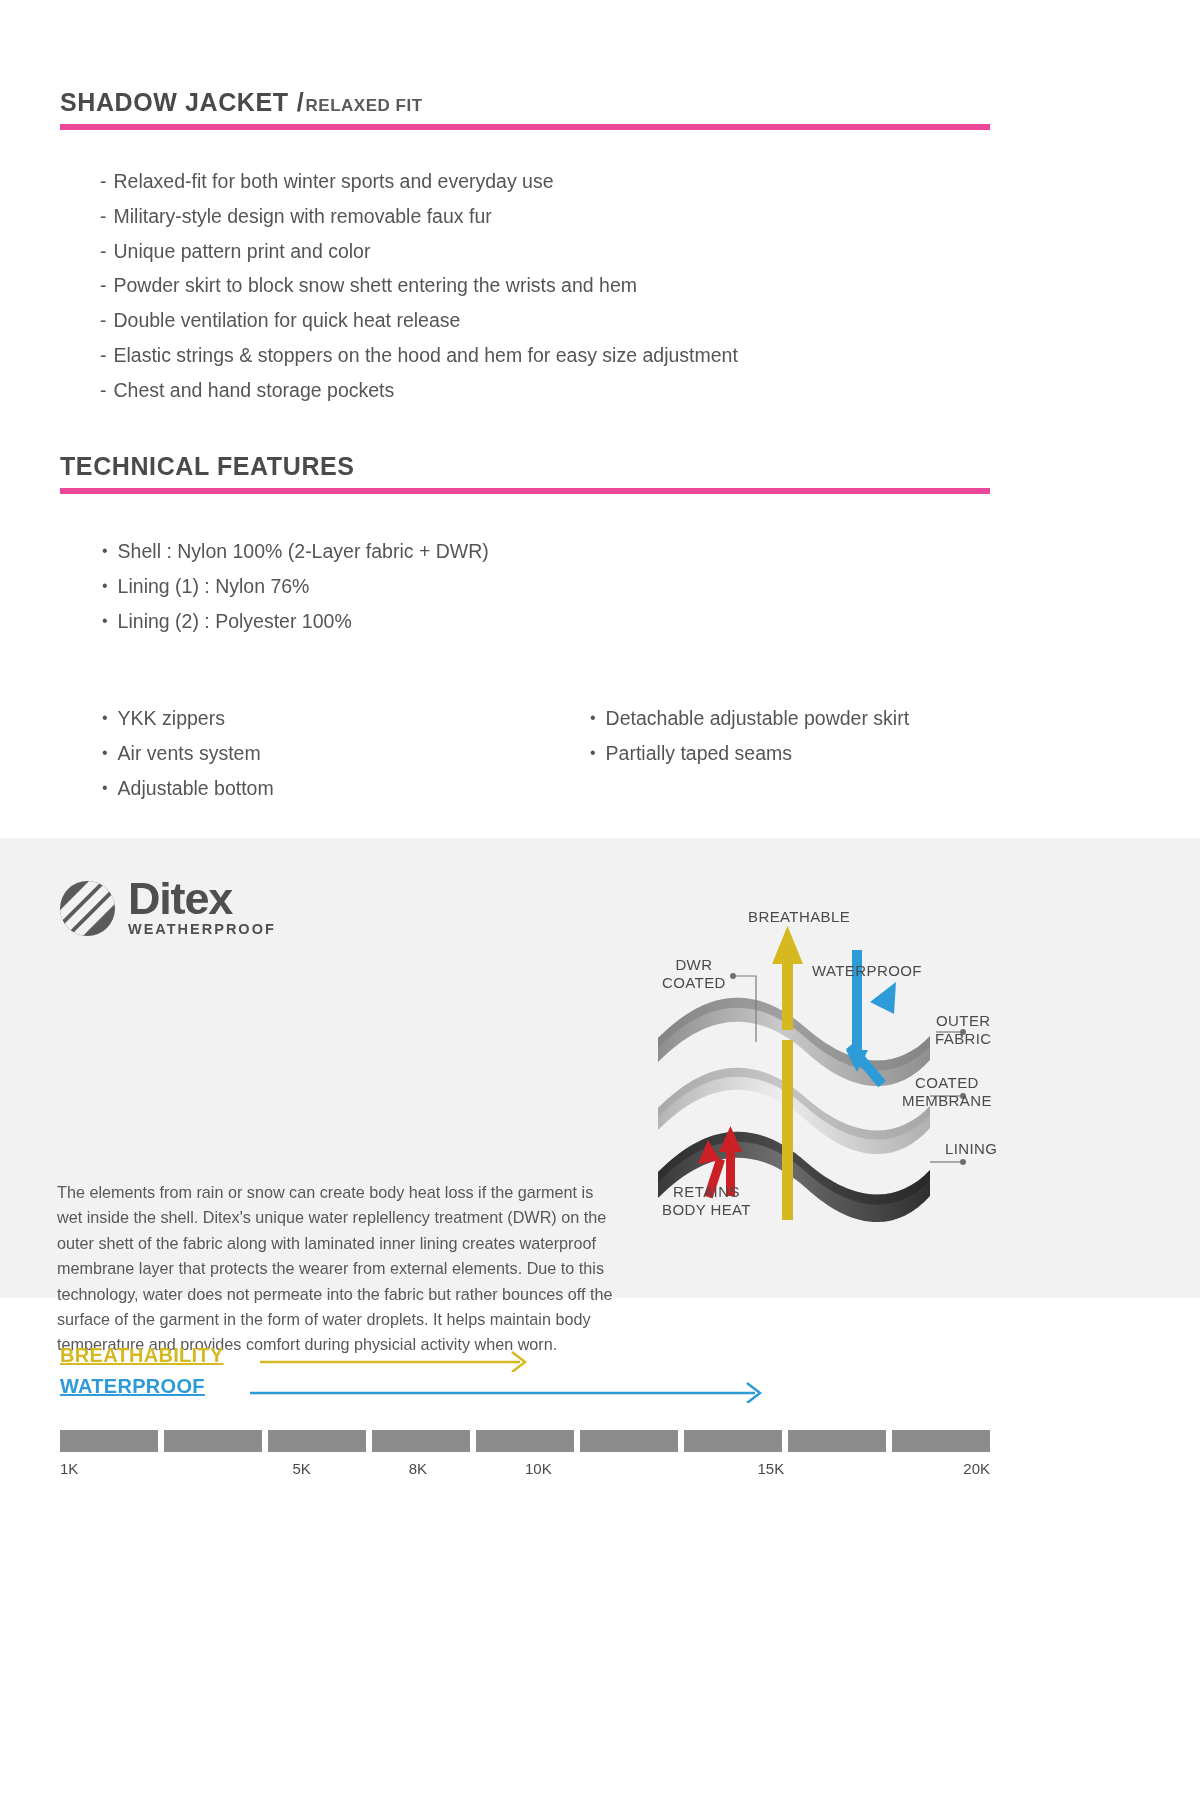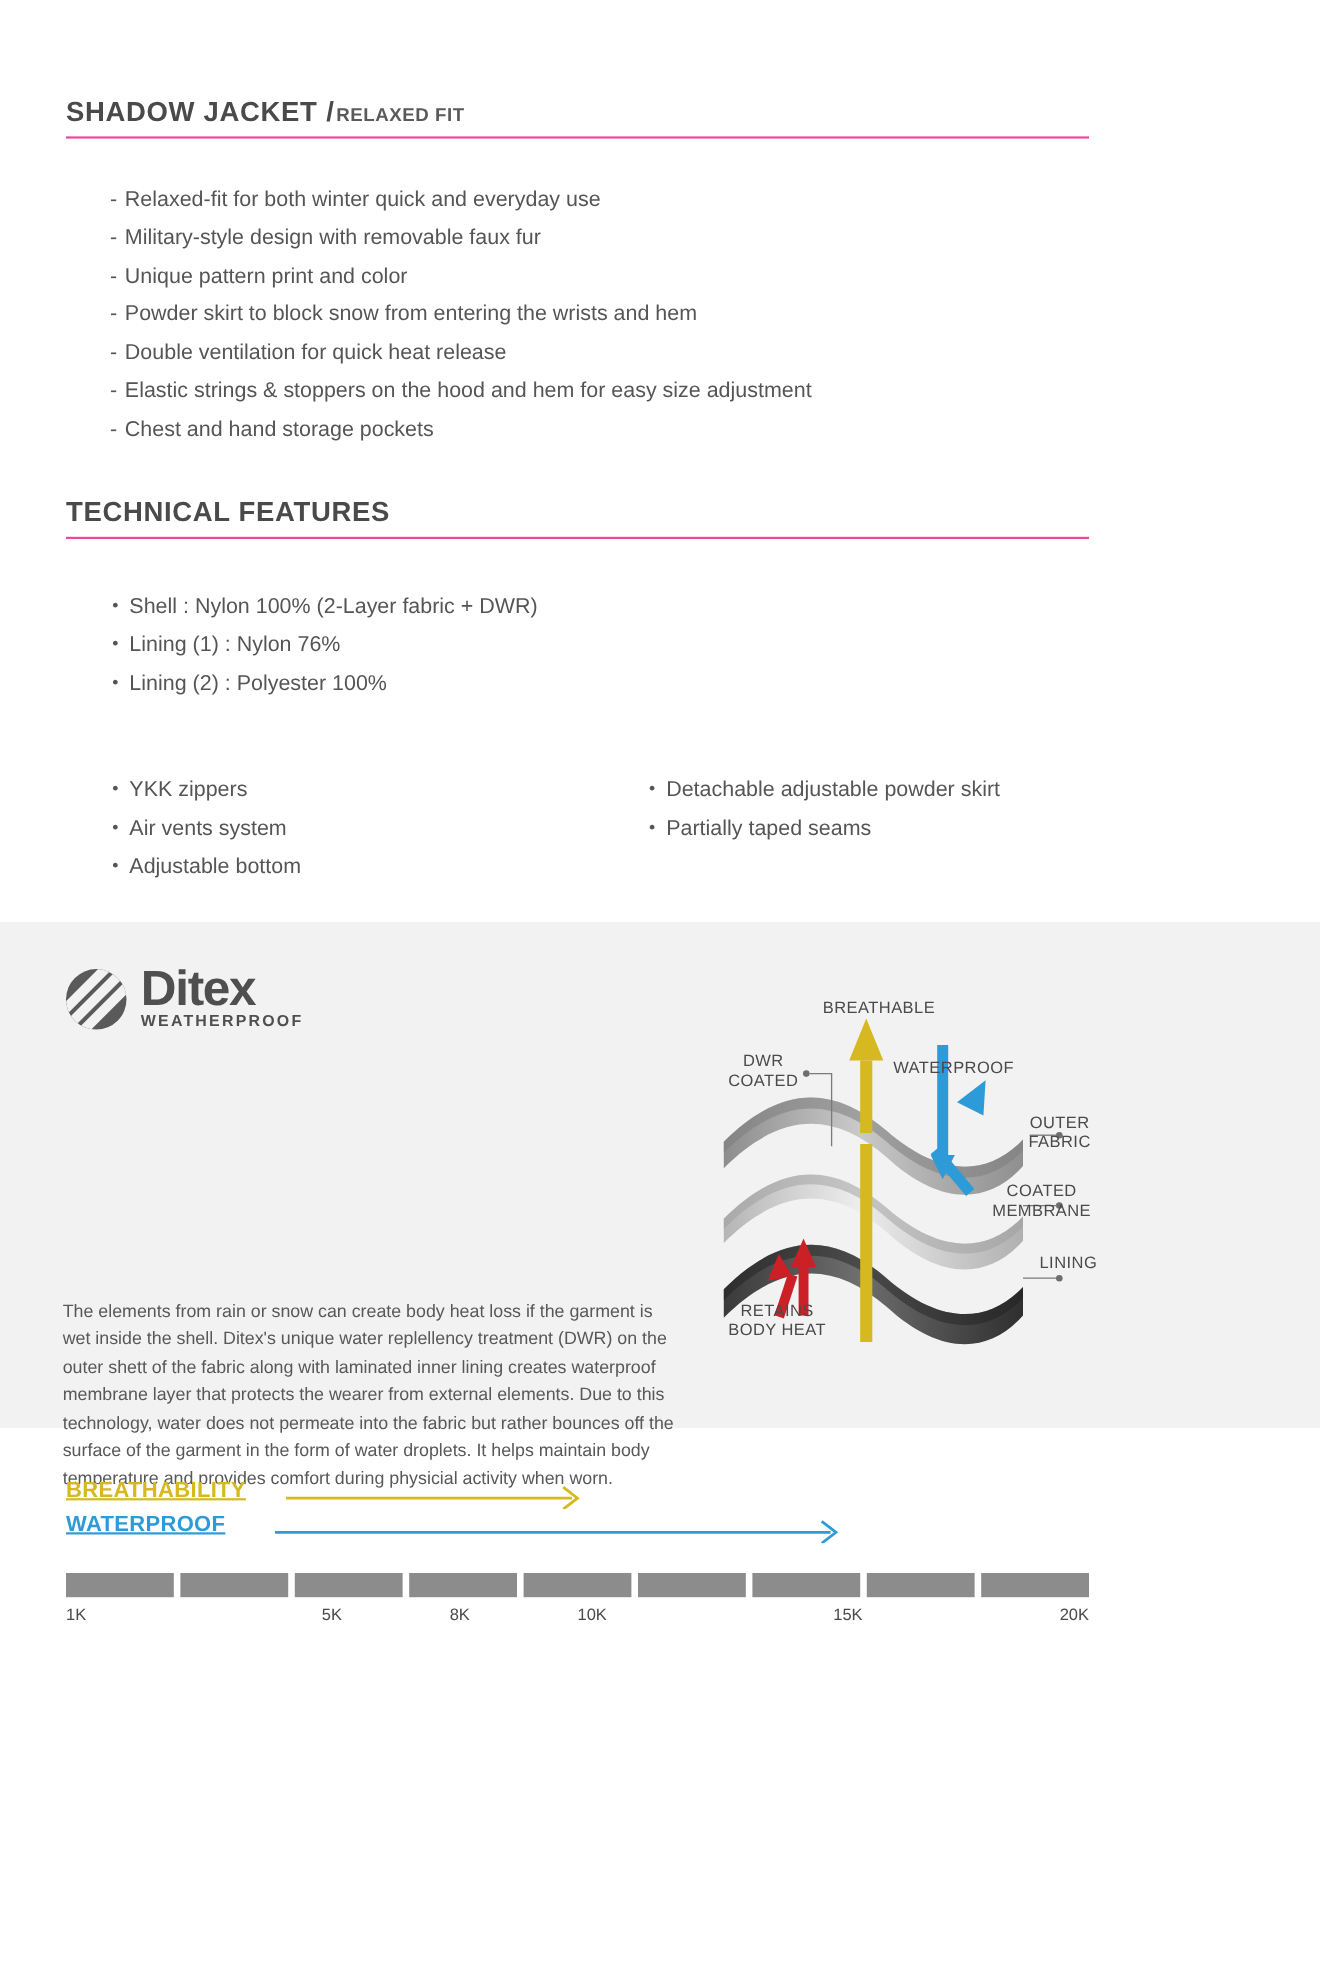--- a/index.html
+++ b/index.html
@@ -10,21 +10,21 @@
     color:#4b4b4b;
     position:relative;
     overflow:hidden;
   }
   .page { position:relative; width:1200px; height:1800px; }
 
   
   .sec-head {
     position:absolute;
     left:60px; width:930px;
-    border-bottom:2px solid #ec4899;
+    border-bottom:6px solid #ec4899;
     padding-bottom:7px;
     white-space:nowrap;
   }
   .sec-head .main {
     font-size:25px; font-weight:bold; letter-spacing:0.6px; color:#4a4a4a;
   }
   .sec-head .slash {
     font-size:25px; font-weight:bold; color:#4a4a4a; margin:0 2px 0 8px;
   }
   .sec-head .sub {
@@ -132,24 +132,24 @@
 </head>
 <body>
 
 <div class="page">
 
   <div class="sec-head" id="title-block">
     <span class="main">SHADOW JACKET</span><span class="slash">/</span><span class="sub">RELAXED FIT</span>
   </div>
 
   <ul class="dash-list" id="feature-list">
-      <li><span class="d">-</span><span>Relaxed-fit for both winter quick and everyday use</span></li>
+      <li><span class="d">-</span><span>Relaxed-fit for both winter sports and everyday use</span></li>
       <li><span class="d">-</span><span>Military-style design with removable faux fur</span></li>
       <li><span class="d">-</span><span>Unique pattern print and color</span></li>
-      <li><span class="d">-</span><span>Powder skirt to block snow from entering the wrists and hem</span></li>
+      <li><span class="d">-</span><span>Powder skirt to block snow shett entering the wrists and hem</span></li>
       <li><span class="d">-</span><span>Double ventilation for quick heat release</span></li>
       <li><span class="d">-</span><span>Elastic strings &amp; stoppers on the hood and hem for easy size adjustment</span></li>
       <li><span class="d">-</span><span>Chest and hand storage pockets</span></li>
     </ul>
 
   <div class="sec-head" id="tech-block">
     <span class="main">TECHNICAL FEATURES</span>
   </div>
 
   <ul class="mat-list" id="material-list">

